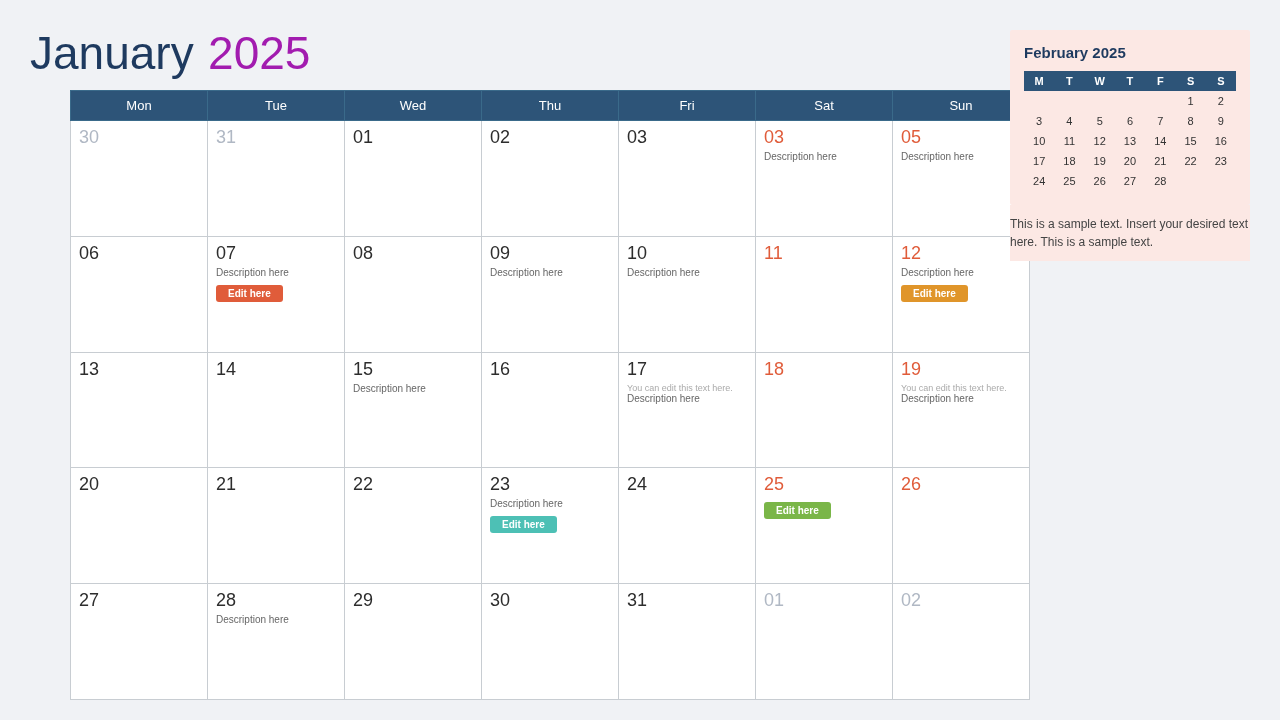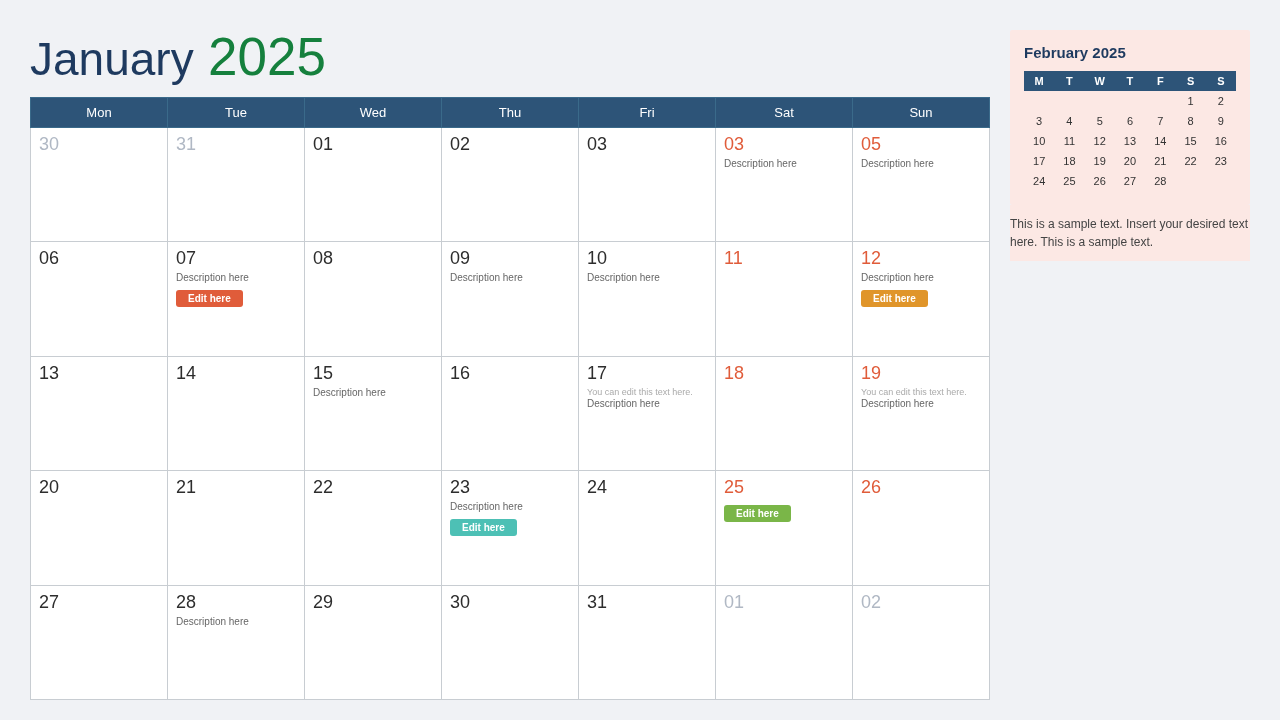--- a/index.html
+++ b/index.html
@@ -30,29 +30,30 @@
     .main-title {
       margin-bottom: 14px;
       line-height: 1;
     }
     .main-title .month {
       font-size: 46px;
       font-weight: 400;
       color: #1e3a5f;
     }
     .main-title .year {
-      font-size: 53px;
+      font-size: 46px;
       font-weight: 300;
-      color: #15803d;
+      color: #a21caf;
       margin-left: 10px;
     }
     .calendar-table {
       width: 100%;
       border-collapse: collapse;
       flex: 1;
+      margin-left: 40px;
     }
     .calendar-table th {
       background: #2d5478;
       color: white;
       text-align: center;
       padding: 7px 5px;
       font-size: 13px;
       font-weight: 500;
       border: 1px solid #3a6a8a;
     }

